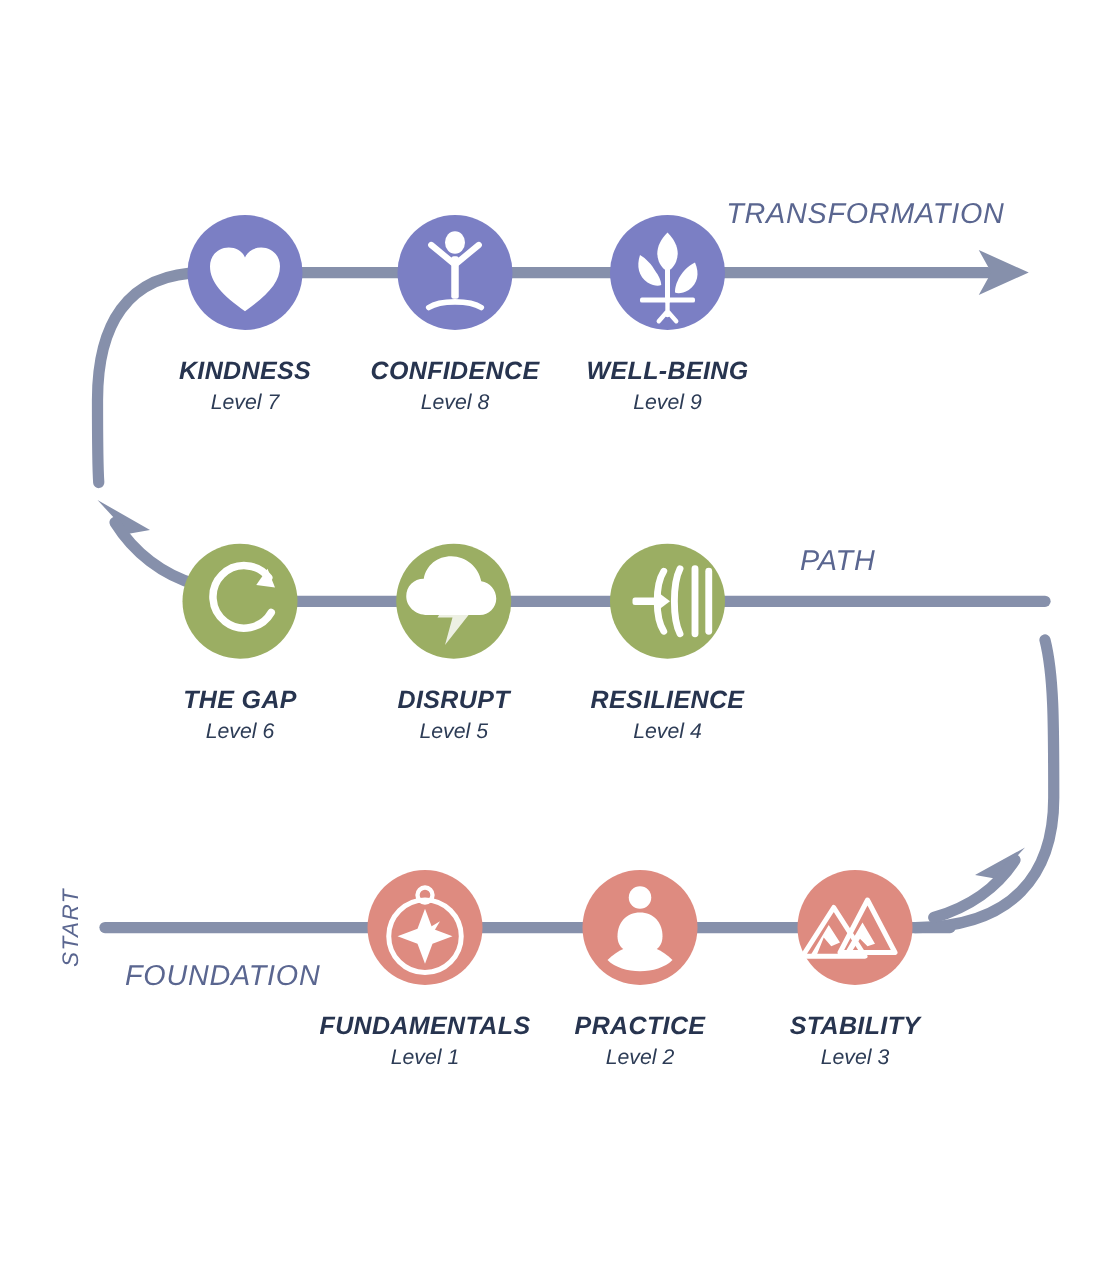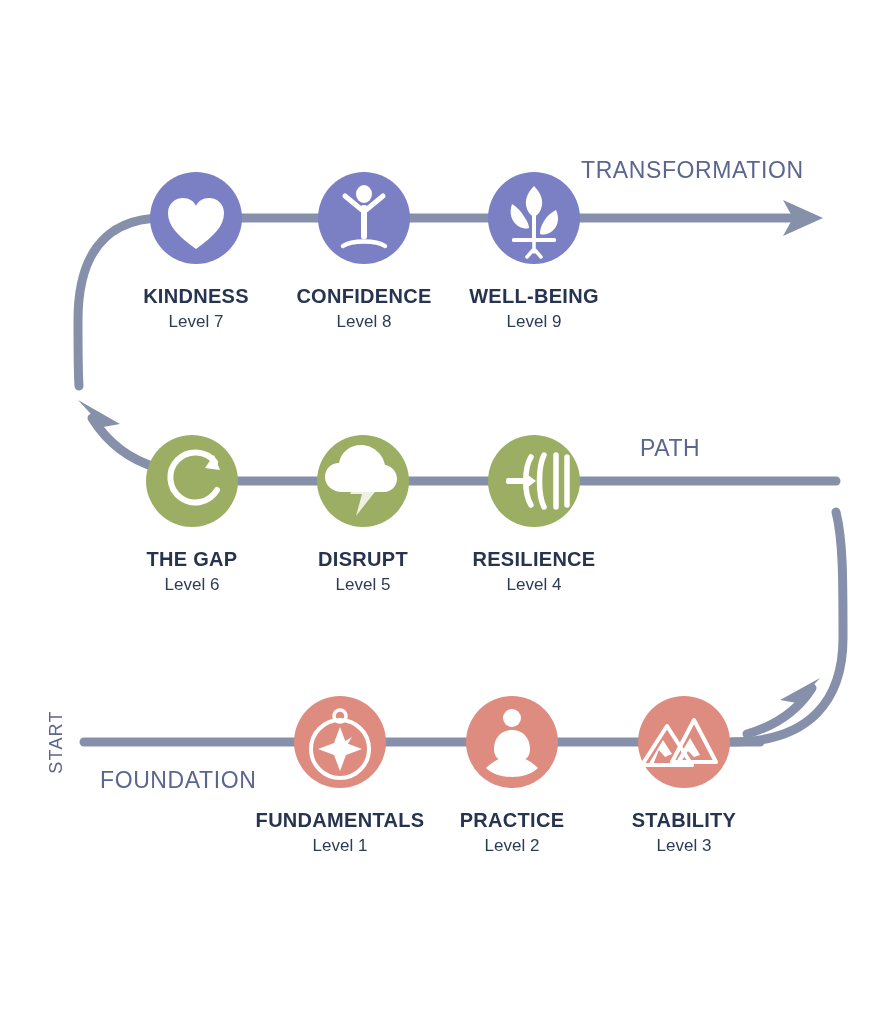--- a/index.html
+++ b/index.html
@@ -9,20 +9,21 @@
   }
   body {
     font-family: "Liberation Sans", sans-serif;
   }
   #diagram-root {
     position: relative;
     width: 877px;
     height: 908px;
     background: #ffffff;
     overflow: hidden;
+    font-style: italic;
   }
   svg.stage {
     position: absolute;
     inset: 0;
     width: 877px;
     height: 1024px;
     display: block;
   }
   .node-title {
     font-family: "Liberation Sans", sans-serif;

